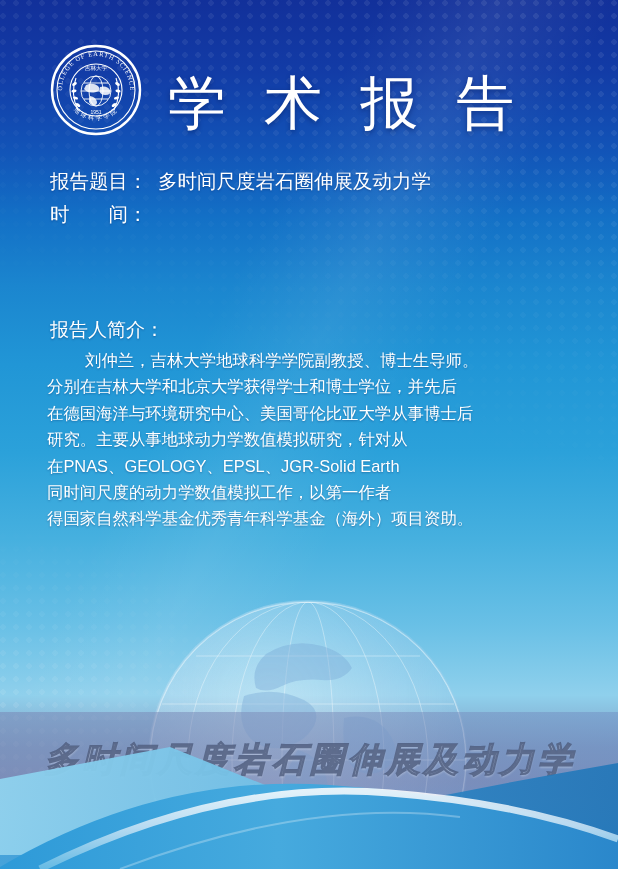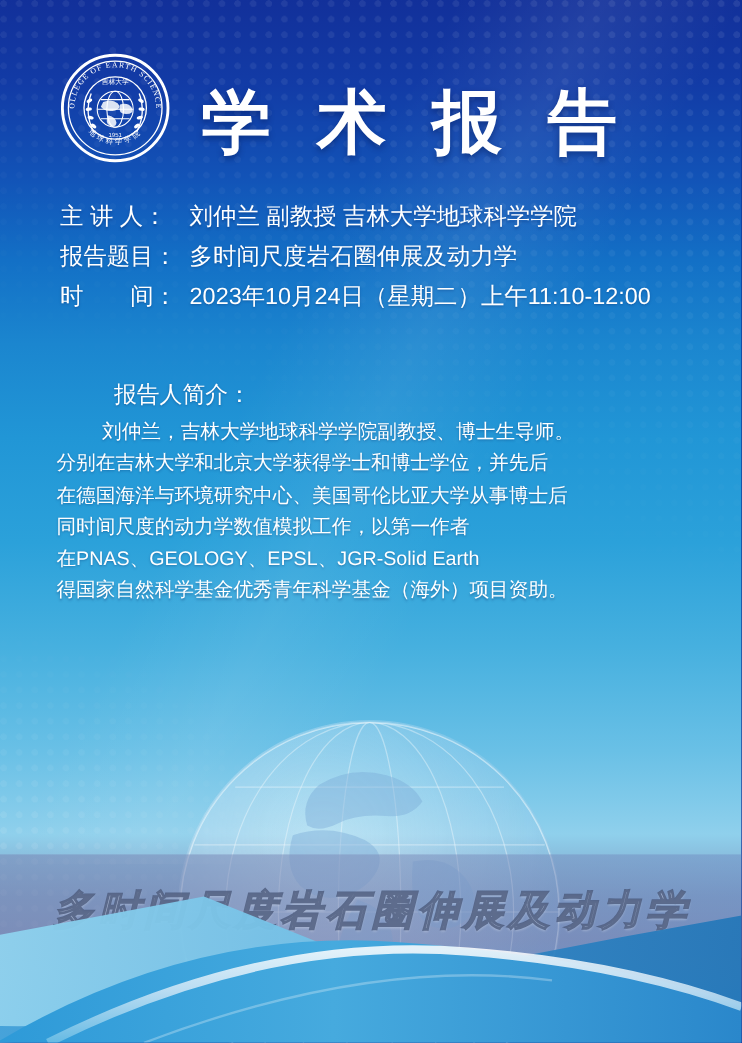--- a/index.html
+++ b/index.html
@@ -62,21 +62,21 @@
   }
   .globe svg{position:absolute;left:0;top:0;}
 
   
   .logo{position:absolute;left:50px;top:44px;width:92px;height:92px;}
   .logo svg{display:block;}
 
   
   .title{
     position:absolute;left:168px;top:74px;
-    font-size:58px;font-weight:bold;color:#ffffff;
+    font-size:58px;font-weight:normal;color:#ffffff;
     letter-spacing:11px;line-height:1;
     text-shadow:0 2px 5px rgba(0,20,80,.45);
     white-space:nowrap;
   }
 
   
   .info{position:absolute;left:50px;top:172px;width:540px;}
   .info .row{
     display:flex;align-items:baseline;
     font-size:19.5px;color:#ffffff;line-height:1;
@@ -85,21 +85,20 @@
   }
   .info .lbl{width:108px;flex:0 0 108px;display:inline-block;}
   .info .lbl.sp2{letter-spacing:0px;}
   .info .val{flex:1 1 auto;}
 
   
   .bio-head{
     position:absolute;left:50px;top:320px;
     font-size:19px;color:#fff;line-height:1;
     text-shadow:0 1px 2px rgba(0,30,90,.35);
-    margin-left:45px;
   }
   .bio{
     position:absolute;left:47px;top:352px;width:400px;
   }
   .bio p{
     margin:0 0 10px 0;font-size:16.4px;color:#ffffff;
     line-height:1;white-space:nowrap;
     text-shadow:0 1px 2px rgba(0,30,90,.35);
   }
   .bio p.first{text-indent:38px;}
@@ -215,40 +214,36 @@
       </g>
       <text x="46" y="26" font-size="5.6" fill="#ffffff" text-anchor="middle" font-family="'Liberation Sans',sans-serif">吉林大学</text>
       <text x="46" y="70" font-size="5" fill="#ffffff" text-anchor="middle" font-family="'Liberation Sans',sans-serif">1951</text>
     </svg>
   </div>
 
   <div class="title">学 术 报 告</div>
 
   <div class="info">
     <div class="row">
-      <span class="lbl sp2">主 讲 人：</span>
-      <span class="val">刘仲兰  副教授  吉林大学地球科学学院</span>
-    </div>
-    <div class="row">
       <span class="lbl sp2">报告题目：</span>
       <span class="val">多时间尺度岩石圈伸展及动力学</span>
     </div>
     <div class="row">
       <span class="lbl sp2">时　　间：</span>
-      <span class="val">2023年10月24日（星期二）上午11:10-12:00</span>
     </div>
   </div>
 
   <div class="bio-head">报告人简介：</div>
   <div class="bio">
     <p class="first">刘仲兰，吉林大学地球科学学院副教授、博士生导师。</p>
     <p>分别在吉林大学和北京大学获得学士和博士学位，并先后</p>
     <p>在德国海洋与环境研究中心、美国哥伦比亚大学从事博士后</p>
+    <p>研究。主要从事地球动力学数值模拟研究，针对从</p>
+    <p>在PNAS、GEOLOGY、EPSL、JGR-Solid Earth</p>
     <p>同时间尺度的动力学数值模拟工作，以第一作者</p>
-    <p>在PNAS、GEOLOGY、EPSL、JGR-Solid Earth</p>
     <p>得国家自然科学基金优秀青年科学基金（海外）项目资助。</p>
   </div>
 
   <div class="portrait">
     <svg width="216" height="330" viewBox="0 0 216 330">
       <defs>
         <linearGradient id="skin" x1="0" y1="0" x2="1" y2="1">
           <stop offset="0%" stop-color="#f0c9a5"></stop>
           <stop offset="60%" stop-color="#e0b08a"></stop>
           <stop offset="100%" stop-color="#c99972"></stop>

